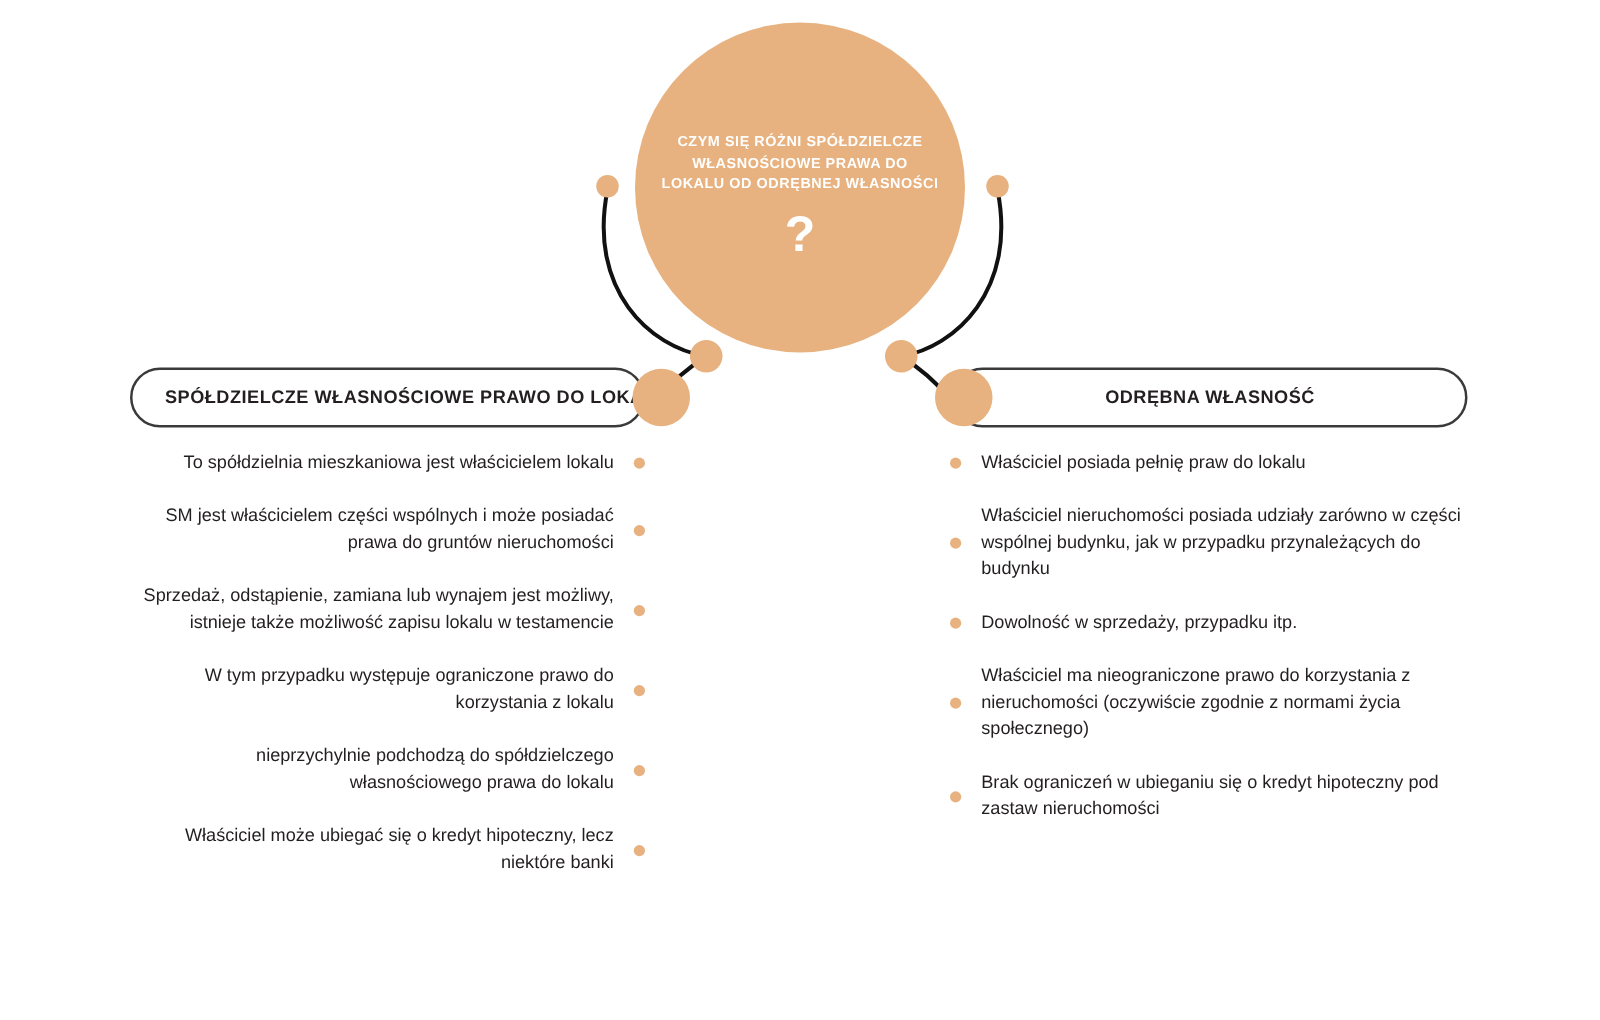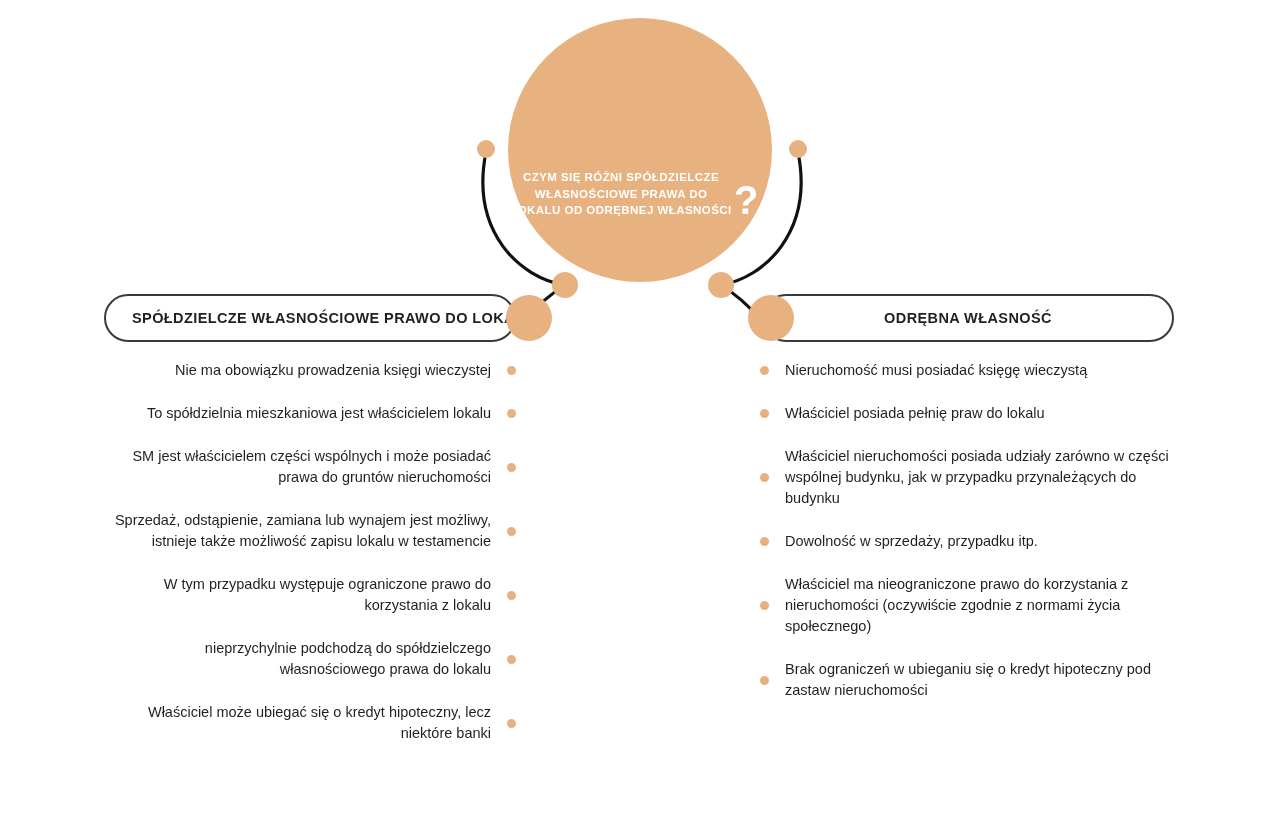--- a/index.html
+++ b/index.html
@@ -37,21 +37,21 @@
   
   .center-circle {
     position: absolute;
     left: 508px;
     top: 18px;
     width: 264px;
     height: 264px;
     border-radius: 50%;
     background: #e7b27f;
     display: flex;
-    flex-direction: row;
+    flex-direction: column;
     align-items: center;
     justify-content: flex-start;
     padding-top: 88px;
     box-sizing: border-box;
   }
   .center-title {
     width: 226px;
     text-align: center;
     color: #ffffff;
     font-size: 11.5px;
@@ -180,24 +180,20 @@
   </div>
   <div class="knob knob-big knob-left-pill"></div>
 
   <div class="pill pill-right">
     <span class="pill-label">ODRĘBNA WŁASNOŚĆ</span>
   </div>
   <div class="knob knob-big knob-right-pill"></div>
 
   <div class="col col-left">
     <div class="bullet-row">
-      <span class="bullet-text">Nie ma obowiązku prowadzenia księgi wieczystej</span>
-      <span class="bullet-dot"></span>
-    </div>
-    <div class="bullet-row">
       <span class="bullet-text">To spółdzielnia mieszkaniowa jest właścicielem lokalu</span>
       <span class="bullet-dot"></span>
     </div>
     <div class="bullet-row">
       <span class="bullet-text">SM jest właścicielem części wspólnych i może posiadać prawa do gruntów nieruchomości</span>
       <span class="bullet-dot"></span>
     </div>
     <div class="bullet-row">
       <span class="bullet-text">Sprzedaż, odstąpienie, zamiana lub wynajem jest możliwy, istnieje także możliwość zapisu lokalu w testamencie</span>
       <span class="bullet-dot"></span>
@@ -212,24 +208,20 @@
     </div>
     <div class="bullet-row">
       <span class="bullet-text">Właściciel może ubiegać się o kredyt hipoteczny, lecz niektóre banki</span>
       <span class="bullet-dot"></span>
     </div>
   </div>
 
   <div class="col col-right">
     <div class="bullet-row">
       <span class="bullet-dot"></span>
-      <span class="bullet-text">Nieruchomość musi posiadać księgę wieczystą</span>
-    </div>
-    <div class="bullet-row">
-      <span class="bullet-dot"></span>
       <span class="bullet-text">Właściciel posiada pełnię praw do lokalu</span>
     </div>
     <div class="bullet-row">
       <span class="bullet-dot"></span>
       <span class="bullet-text">Właściciel nieruchomości posiada udziały zarówno w części wspólnej budynku, jak w przypadku przynależących do budynku</span>
     </div>
     <div class="bullet-row">
       <span class="bullet-dot"></span>
       <span class="bullet-text">Dowolność w sprzedaży, przypadku itp.</span>
     </div>

